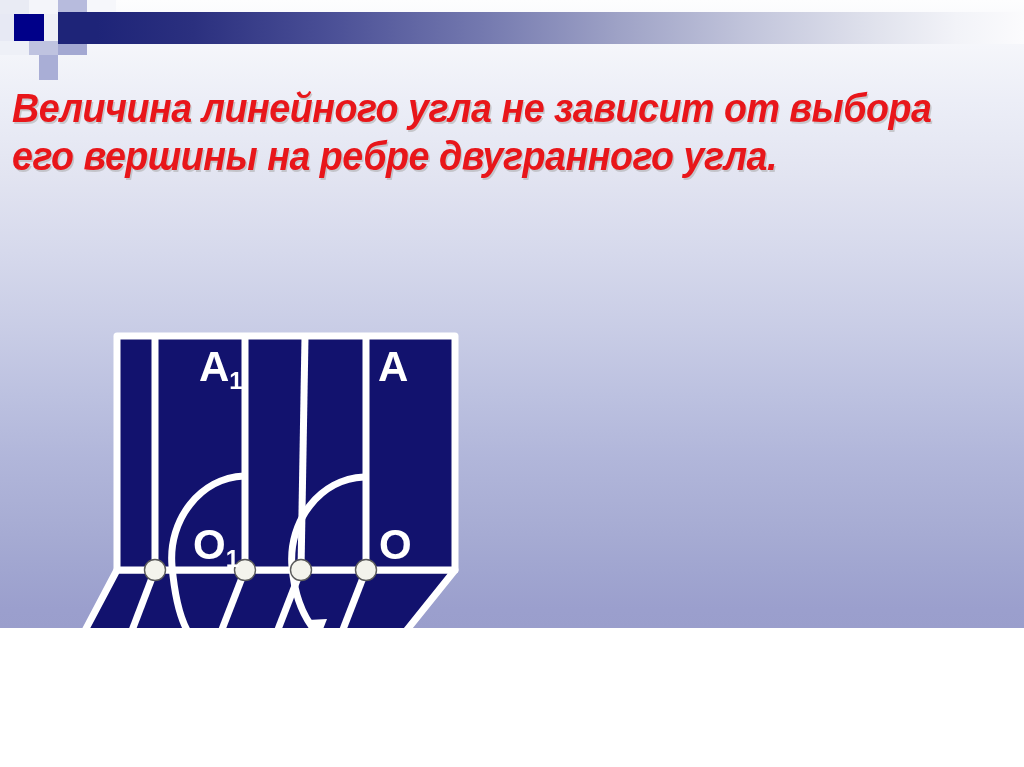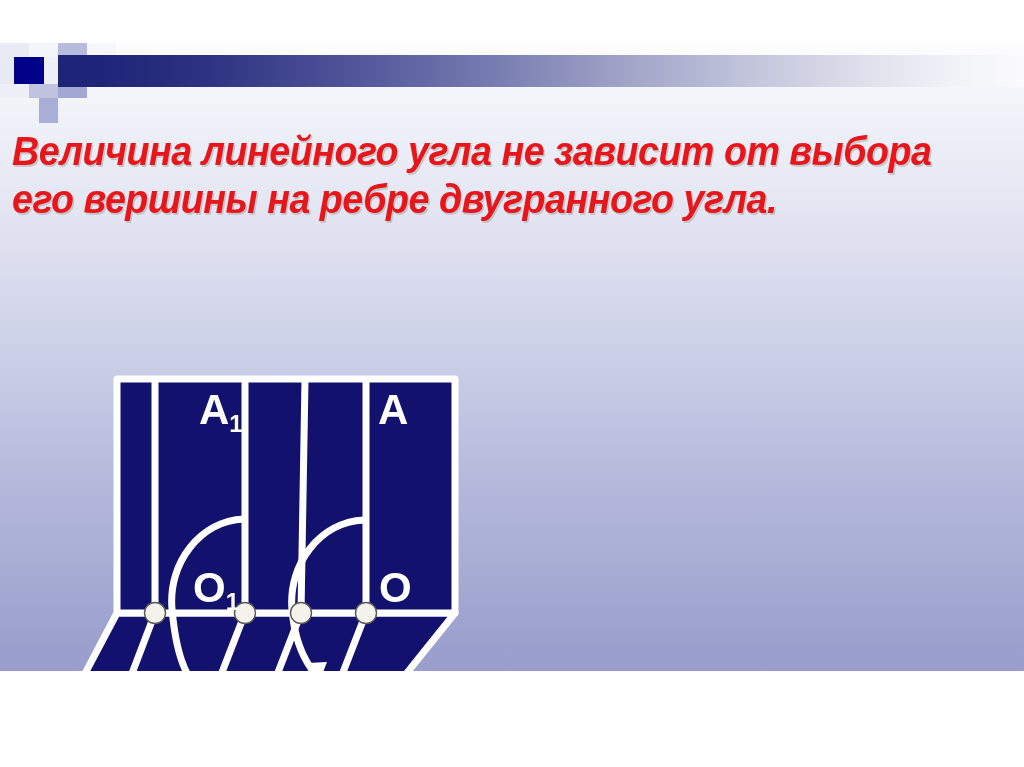--- a/index.html
+++ b/index.html
@@ -19,21 +19,20 @@
         #e2e4f1 28%,
         #d6d9ec 40%,
         #c9cde6 52%,
         #bcc1e0 63%,
         #b1b6da 73%,
         #a8add4 83%,
         #a0a5d0 91%,
         #9b9fcd 97%,
         #9a9ecc 100%);
     font-family: "Liberation Sans", sans-serif;
-    margin-top: 43px;
   }
 
   
   #header-deco {
     position: absolute;
     left: 0;
     top: 0;
     width: 1024px;
     height: 62px;
   }

